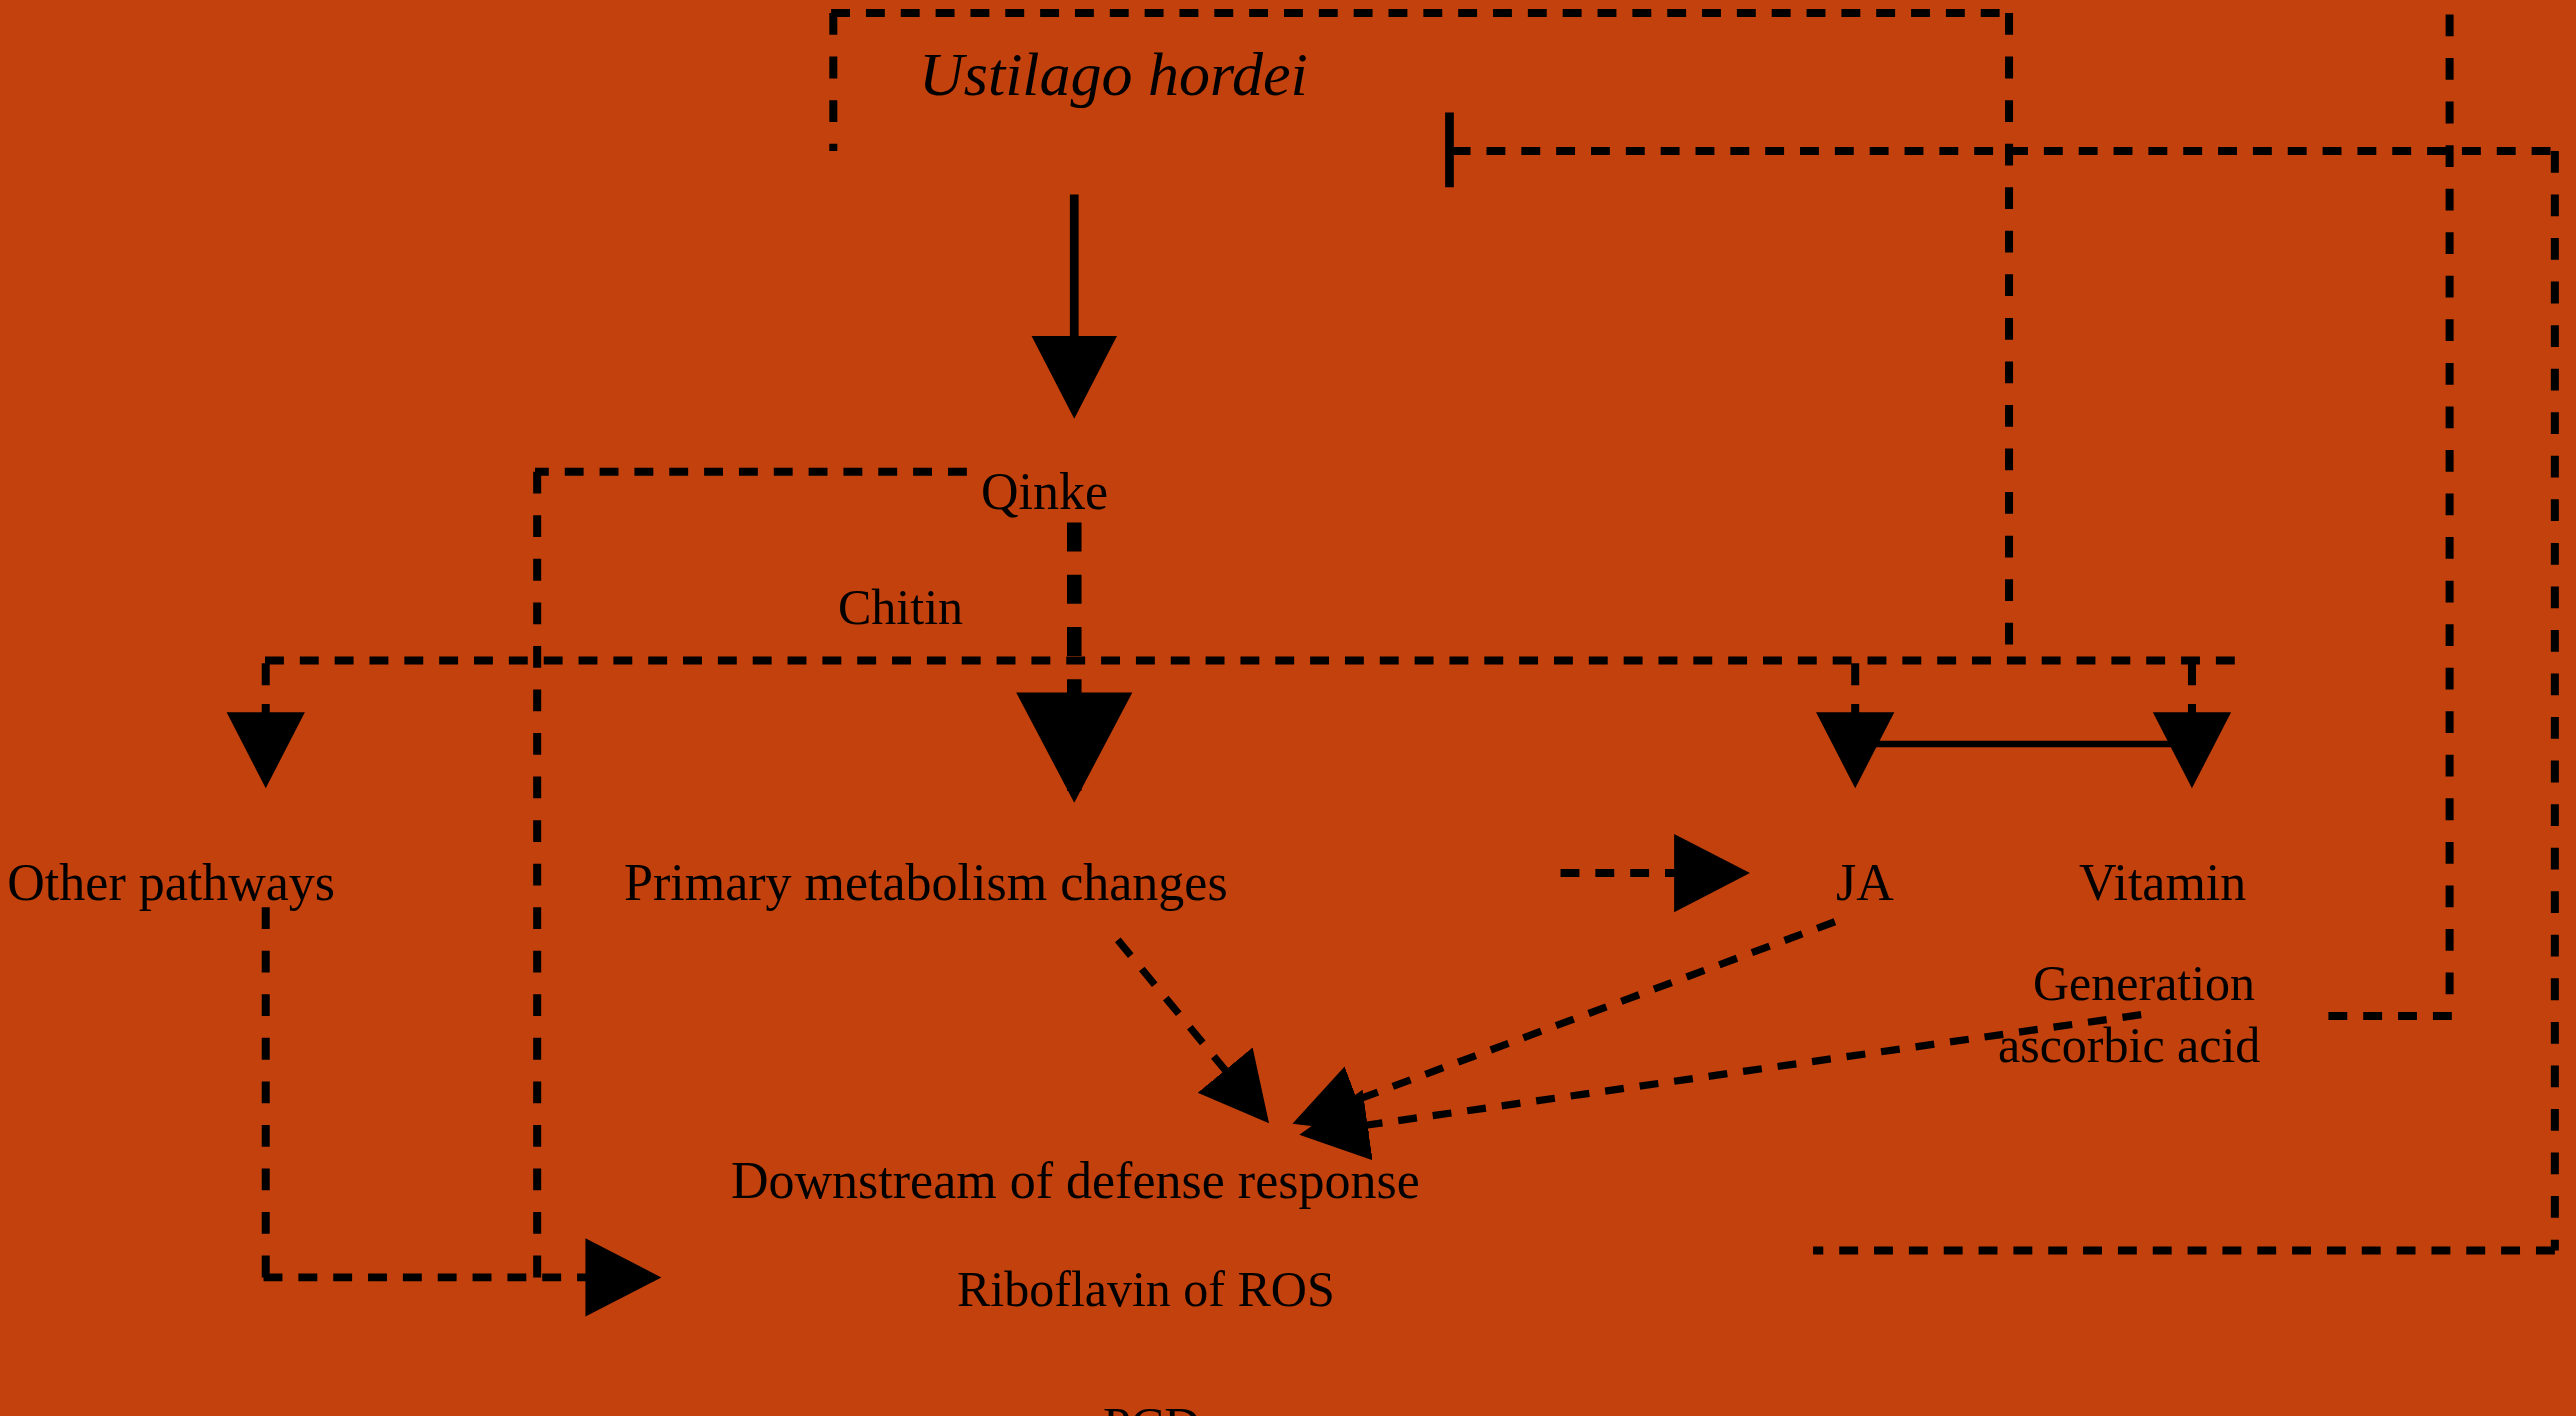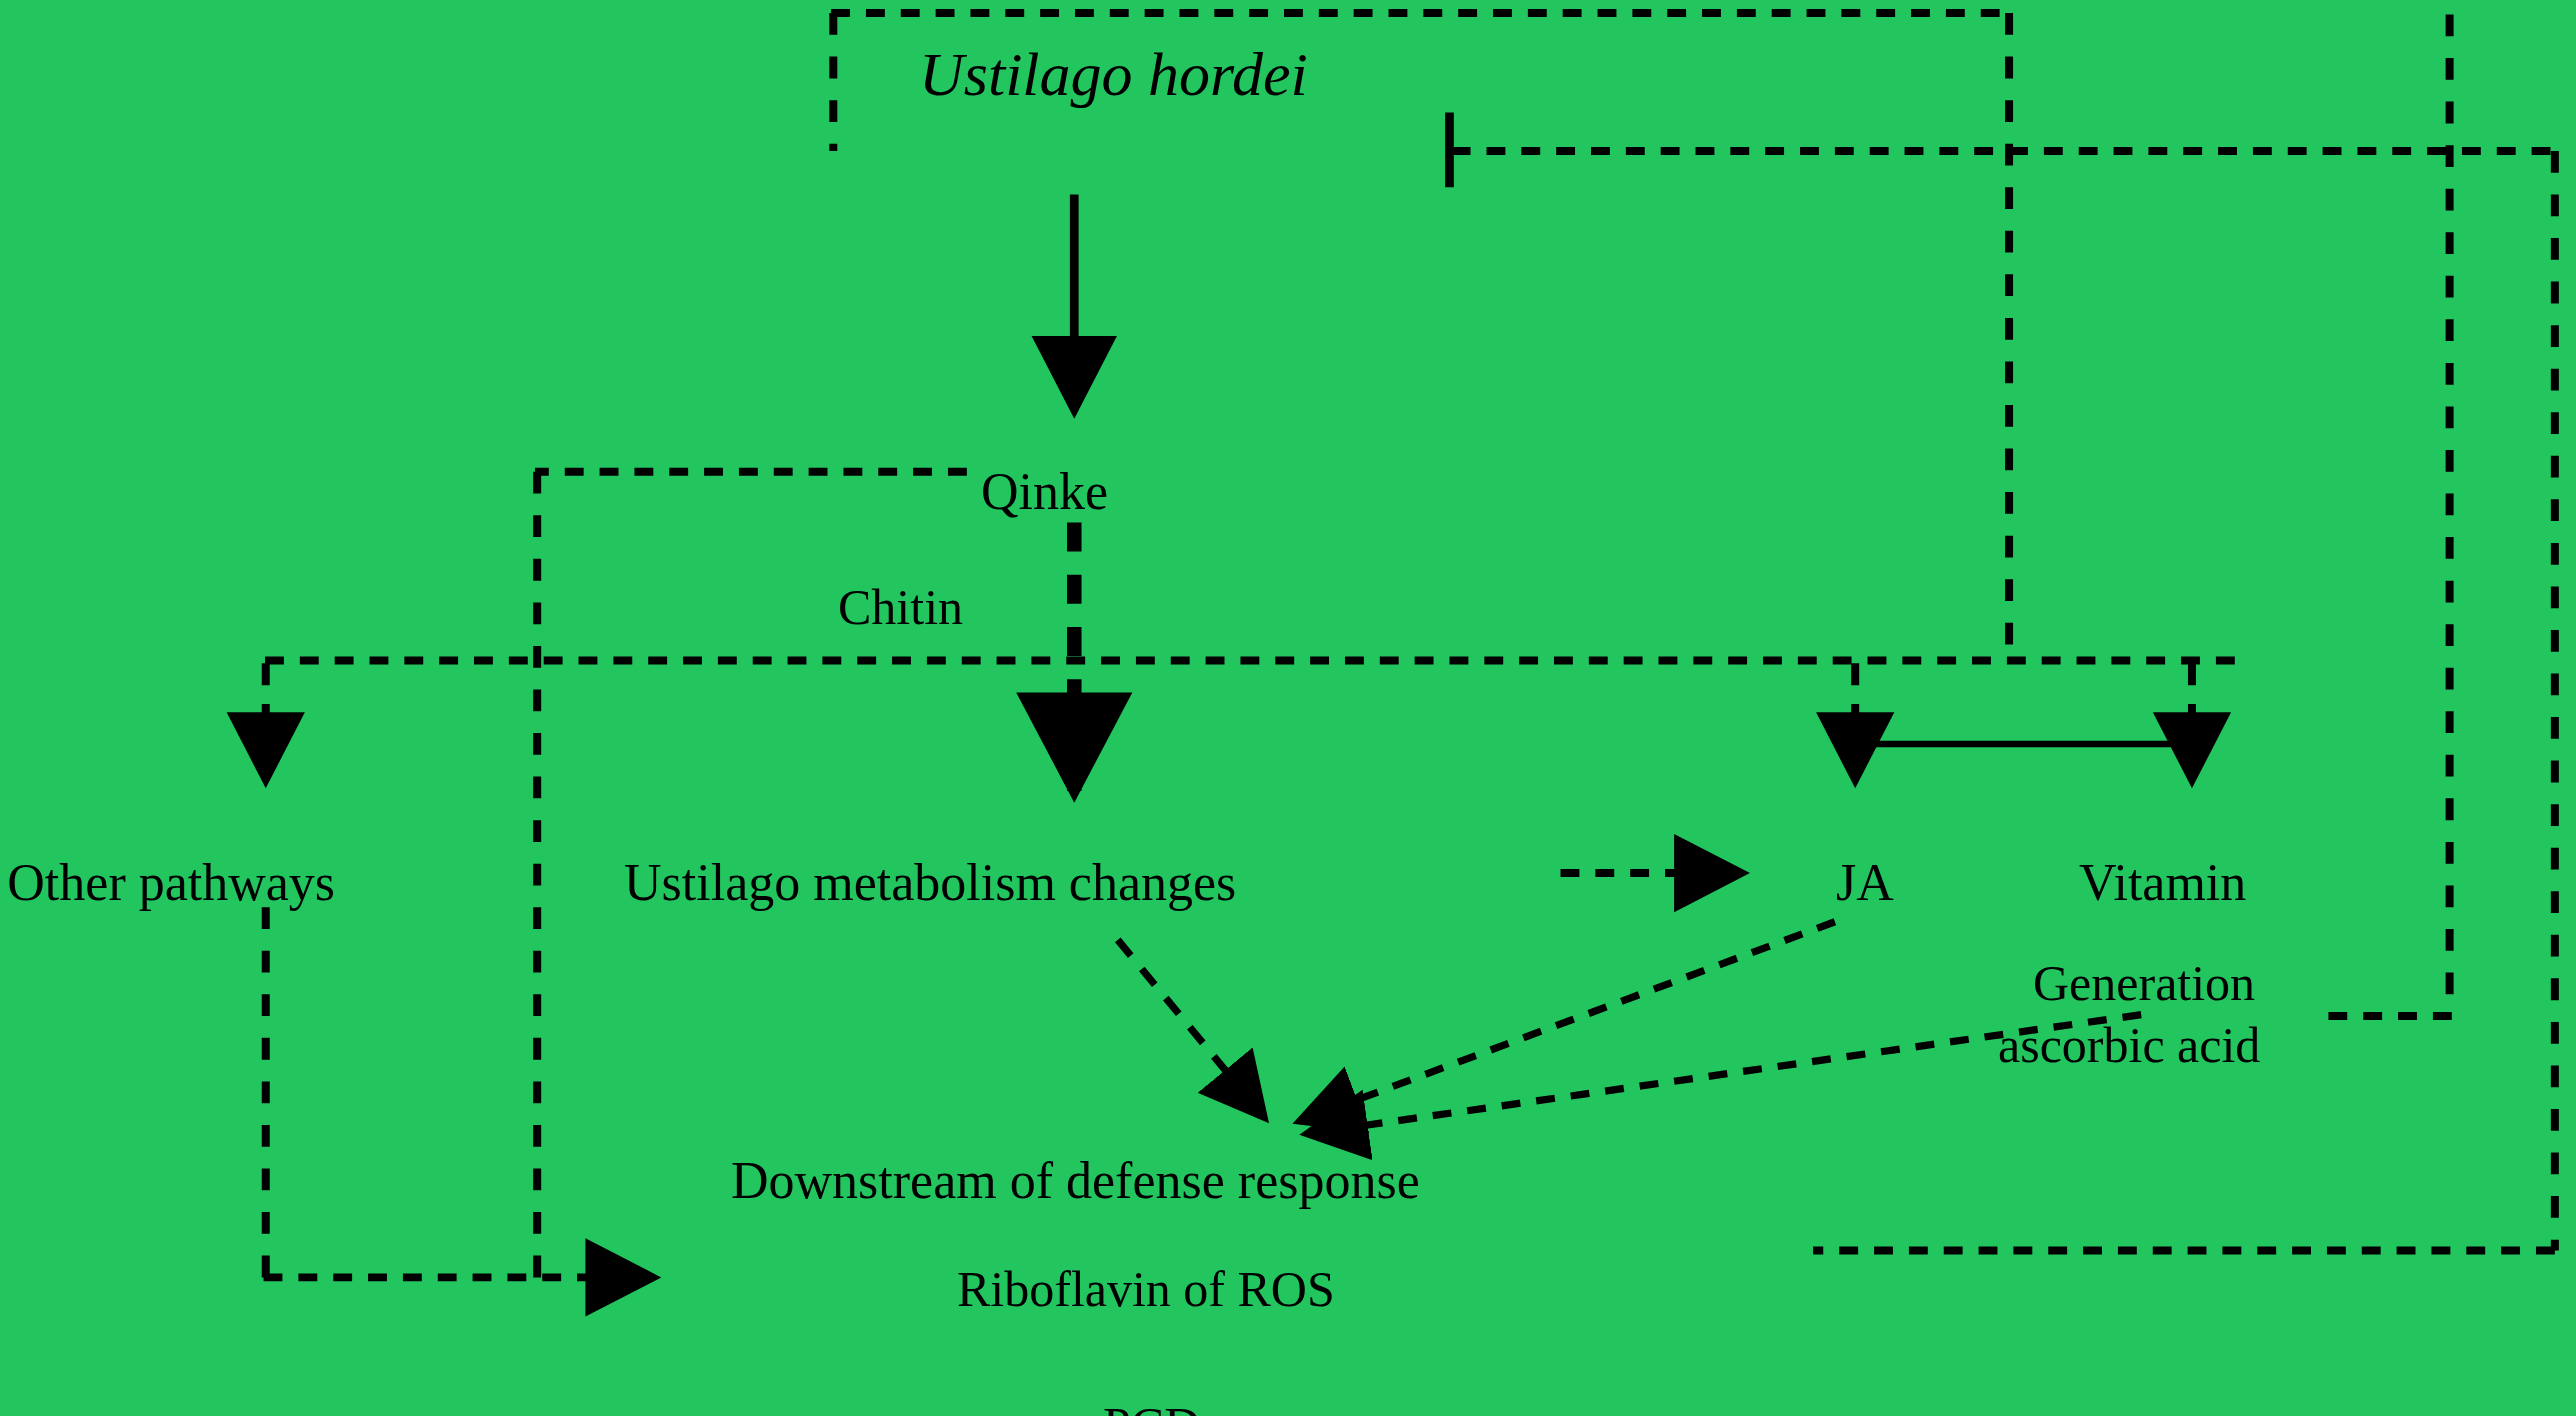--- a/index.html
+++ b/index.html
@@ -4,21 +4,21 @@
 <style>
   html, body {
     margin: 0;
     padding: 0;
     background: #ffffff;
   }
   #canvas {
     position: relative;
     width: 2576px;
     height: 1416px;
-    background: #22c55e;
+    background: #c2410c;
     overflow: hidden;
     font-family: "Liberation Serif", "DejaVu Serif", serif;
   }
   #edges {
     position: absolute;
     left: 0; top: 0;
     width: 2576px;
     height: 1416px;
   }
   .node {
@@ -118,21 +118,21 @@
   </svg>
 
   <div class="node node-italic" style="left:919px; top:42px;">Ustilago hordei</div>
 
   <div class="node node-major" style="left:981px; top:465px;">Qinke</div>
 
   <div class="node node-minor" style="left:838px; top:581px;">Chitin</div>
 
   <div class="node node-major" style="left:7.3px; top:856px;">Other pathways</div>
 
-  <div class="node node-major" style="left:624px; top:856px;">Ustilago metabolism changes</div>
+  <div class="node node-major" style="left:624px; top:856px;">Primary metabolism changes</div>
 
   <div class="node node-major" style="left:1836px; top:856px;">JA</div>
 
   <div class="node node-major" style="left:2079px; top:856px;">Vitamin</div>
 
   <div class="node node-minor" style="left:2033px; top:957px;">Generation</div>
 
   <div class="node node-minor" style="left:1998px; top:1019px;">ascorbic acid</div>
 
   <div class="node node-major" style="left:731px; top:1154px;">Downstream of defense response</div>

